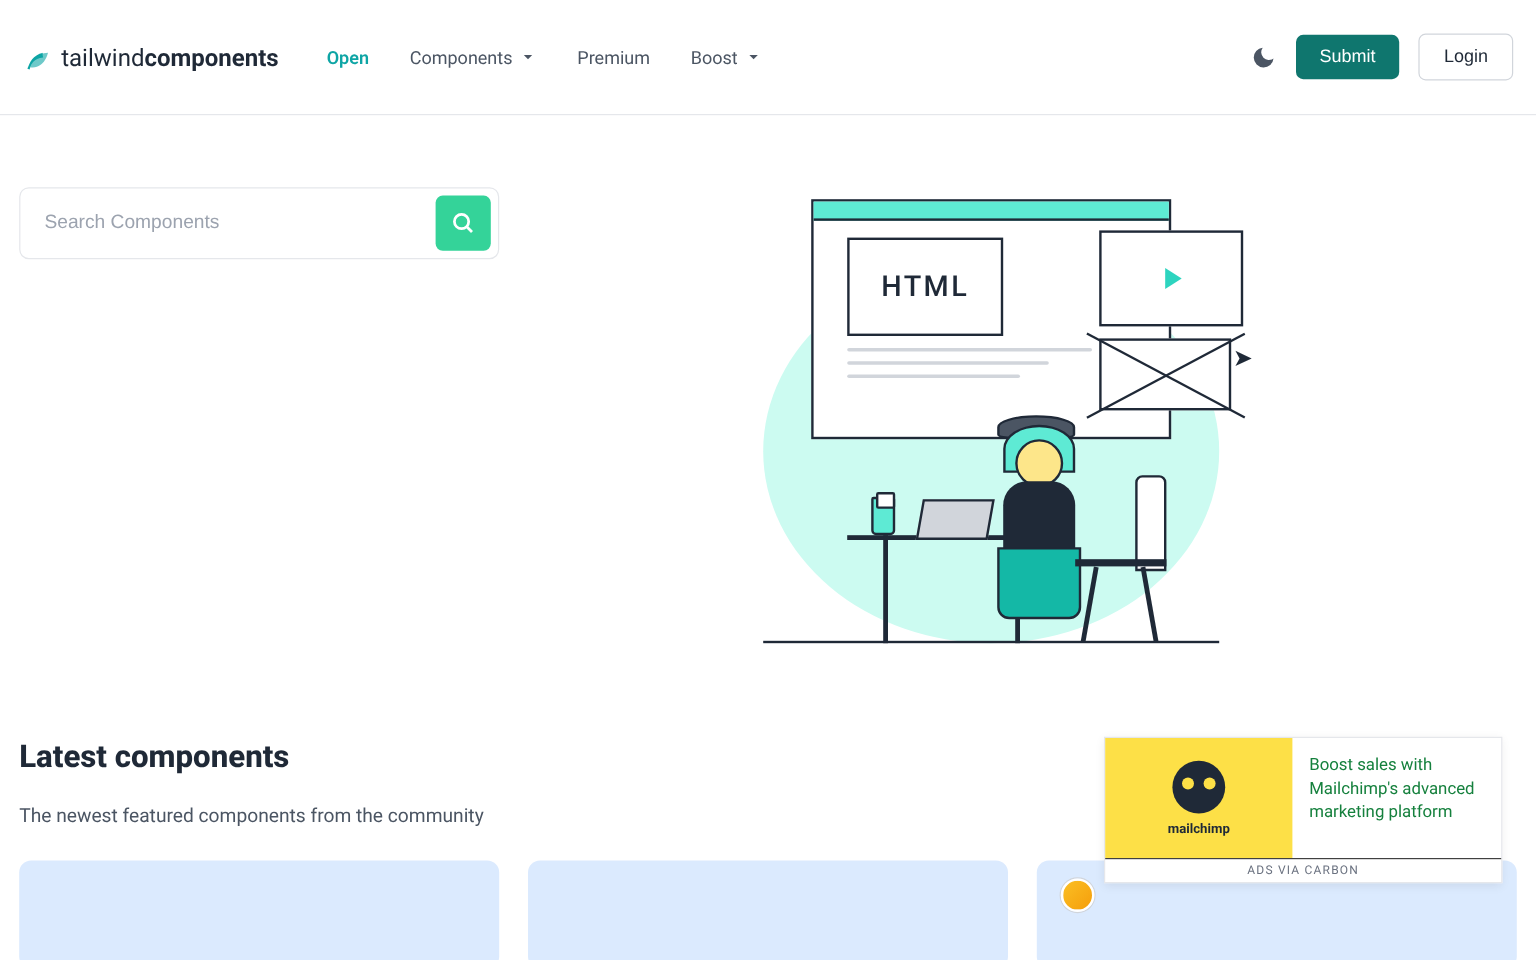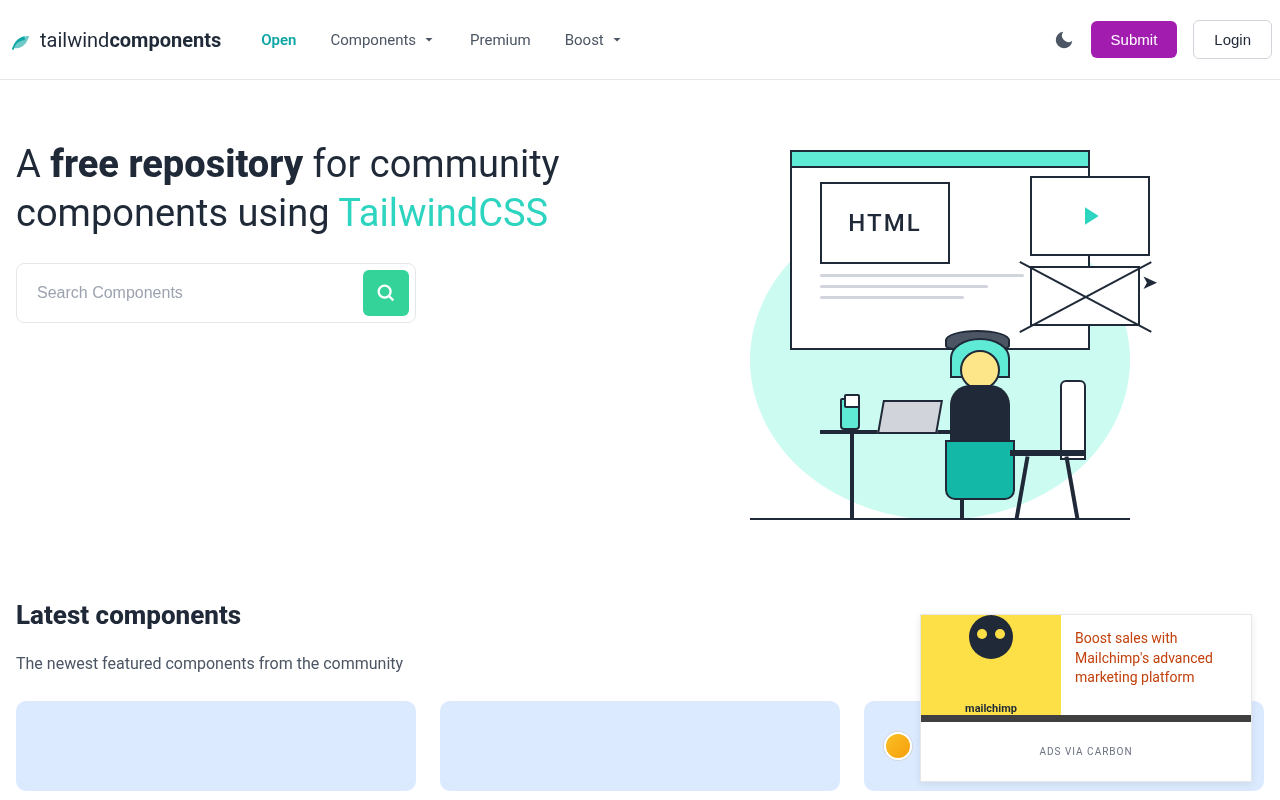--- a/index.html
+++ b/index.html
@@ -1,43 +1,43 @@
 <!DOCTYPE html>
 <html><head>
 <meta charset="utf-8">
 <style>
 *{margin:0;padding:0;box-sizing:border-box}
 body{font-family:-apple-system,BlinkMacSystemFont,"Segoe UI",Roboto,sans-serif;color:#1f2937;background:#fff;width:1280px;height:800px;overflow:hidden}
-.header{display:flex;justify-content:space-between;padding:0 8px;height:80px;border-bottom:1px solid #e5e7eb}
+.header{display:flex;justify-content:space-between;padding:0 19px;height:96px;border-bottom:1px solid #e5e7eb}
 .header-left{display:flex;align-items:center;gap:40px}
 .logo{display:flex;align-items:center;gap:8px;font-size:20px}
 .logo-icon{width:24px;height:24px;color:#0ea5a5}
 .logo-text-light{font-weight:400}
 .logo-text-bold{font-weight:700}
 .nav{display:flex;align-items:center;gap:34px}
 .nav-item{display:flex;align-items:center;gap:6px;color:#4b5563;font-size:15px;cursor:pointer}
 .nav-item.active{color:#0ea5a5;font-weight:600}
 .chev{width:14px;height:14px}
 .header-right{display:flex;align-items:center;gap:16px}
 .moon-icon{width:22px;height:22px;color:#4b5563;cursor:pointer}
 .btn{padding:10px 20px;border-radius:6px;font-size:15px;font-weight:500;cursor:pointer;border:none}
-.btn-submit{background:#a21caf;color:#fff}
+.btn-submit{background:#0f766e;color:#fff}
 .btn-login{background:#fff;color:#1f2937;border:1px solid #d1d5db}
 .hero{display:flex;padding:60px 16px 40px;gap:40px}
 .hero-left{flex:0 0 560px}
 .hero-title{font-size:38px;font-weight:400;line-height:1.3;margin-bottom:24px}
 .hero-title .bold{font-weight:800}
 .hero-title .accent{color:#2dd4bf}
 .hero-sub{font-size:18px;color:#4b5563;line-height:1.6;margin-bottom:32px}
 .search-wrap{display:flex;align-items:center;border:1px solid #e5e7eb;border-radius:8px;padding:6px;width:400px}
 .search-input{flex:1;border:none;outline:none;padding:12px 14px;font-size:16px;color:#0c4a6e}
 .search-input::placeholder{color:#9ca3af}
 .search-btn{width:46px;height:46px;background:#34d399;border:none;border-radius:6px;display:flex;align-items:center;justify-content:center;cursor:pointer}
 .search-btn svg{width:22px;height:22px;color:#fff}
-.hero-right{flex:1;display:flex;align-items:center;justify-content:center}
+.hero-right{flex:1;display:flex;align-items:center;}
 .illus{width:420px;height:400px;position:relative}
 .illus-bg{position:absolute;width:380px;height:320px;background:#ccfbf1;border-radius:50%;left:20px;top:60px}
 .illus-window{position:absolute;left:60px;top:10px;width:300px;height:200px;background:#fff;border:2px solid #1f2937}
 .illus-wbar{height:16px;background:#5eead4;border-bottom:2px solid #1f2937}
 .illus-box{position:absolute;left:90px;top:42px;width:130px;height:82px;background:#fff;border:2px solid #1f2937;display:flex;align-items:center;justify-content:center;font-size:24px;letter-spacing:2px;font-weight:500}
 .illus-play{position:absolute;right:0;top:36px;width:120px;height:80px;background:#fff;border:2px solid #1f2937;display:flex;align-items:center;justify-content:center}
 .illus-play svg{width:30px;height:30px;color:#2dd4bf}
 .illus-rect{position:absolute;right:10px;top:126px;width:110px;height:60px;background:#fff;border:2px solid #1f2937}
 .illus-rect::before,.illus-rect::after{content:"";position:absolute;background:#1f2937}
 .illus-rect::before{width:141%;height:2px;top:50%;left:-20%;transform:rotate(28deg)}
@@ -65,27 +65,27 @@
 .chair-leg.a{left:10px;transform:rotate(10deg)}
 .chair-leg.b{left:60px;transform:rotate(-10deg)}
 .illus-floor{position:absolute;bottom:20px;left:20px;width:380px;height:2px;background:#1f2937}
 .latest{padding:20px 16px}
 .latest-title{font-size:26px;font-weight:800;margin-bottom:24px}
 .latest-sub{font-size:16px;color:#4b5563;margin-bottom:28px}
 .cards{display:flex;gap:24px}
 .card{flex:1;height:90px;background:#dbeafe;border-radius:10px}
 .ad{position:absolute;right:28px;top:614px;width:332px;background:#fff;border:1px solid #e5e7eb;box-shadow:0 2px 8px rgba(0,0,0,.08)}
 .ad-top{display:flex}
-.ad-img{width:140px;height:100px;background:#fde047;display:flex;flex-direction:column;align-items:center;justify-content:space-between;gap:6px}
+.ad-img{width:156px;height:100px;background:#fde047;display:flex;flex-direction:column;align-items:center;justify-content:center;gap:6px}
 .ad-face{width:44px;height:44px;background:#1f2937;border-radius:50%;position:relative}
 .ad-face::before{content:"";position:absolute;left:8px;top:14px;width:10px;height:10px;background:#fde047;border-radius:50%}
 .ad-face::after{content:"";position:absolute;right:8px;top:14px;width:10px;height:10px;background:#fde047;border-radius:50%}
 .ad-brand{font-size:11px;font-weight:700}
-.ad-text{flex:1;padding:14px;font-size:14px;color:#c2410c;line-height:1.4}
-.ad-foot{text-align:center;padding:24px;font-size:10px;letter-spacing:1px;color:#6b7280;border-top:7px solid #404040}
+.ad-text{flex:1;padding:14px;font-size:14px;color:#15803d;line-height:1.4}
+.ad-foot{text-align:center;padding:4px;font-size:10px;letter-spacing:1px;color:#6b7280;border-top:1px solid #404040}
 .avatar{position:absolute;left:884px;top:732px;width:28px;height:28px;border-radius:50%;background:linear-gradient(135deg,#fbbf24,#f59e0b);border:2px solid #fff;box-shadow:0 0 0 1px #d1d5db}
 </style>
 </head>
 <body>
 
 <header class="header">
   <div class="header-left">
     <div class="logo">
       <svg class="logo-icon" viewBox="0 0 24 24" fill="currentColor">
           <path d="M17 8C8 10 5.9 16.17 3.82 21.34l1.89.66C7 17 9 13 17 12c0 0-1-4 0-4z"></path>
@@ -118,21 +118,20 @@
     <svg class="moon-icon" viewBox="0 0 24 24" fill="currentColor">
         <path d="M21 12.79A9 9 0 1111.21 3 7 7 0 0021 12.79z"></path>
       </svg>
     <button class="btn btn-submit">Submit</button>
     <button class="btn btn-login">Login</button>
   </div>
 </header>
 
 <section class="hero">
   <div class="hero-left">
-    <h1 class="hero-title"><span>A </span><span class="bold">free repository</span><span> for community components using </span><span class="accent">TailwindCSS</span></h1>
     <div class="search-wrap">
       <input class="search-input" placeholder="Search Components" style="">
       <button class="search-btn">
           <svg viewBox="0 0 24 24" fill="none" stroke="currentColor" stroke-width="2.5">
             <circle cx="10.5" cy="10.5" r="6.5"></circle>
             <line x1="20" y1="20" x2="15.5" y2="15.5"></line>
           </svg>
         </button>
     </div>
   </div>

